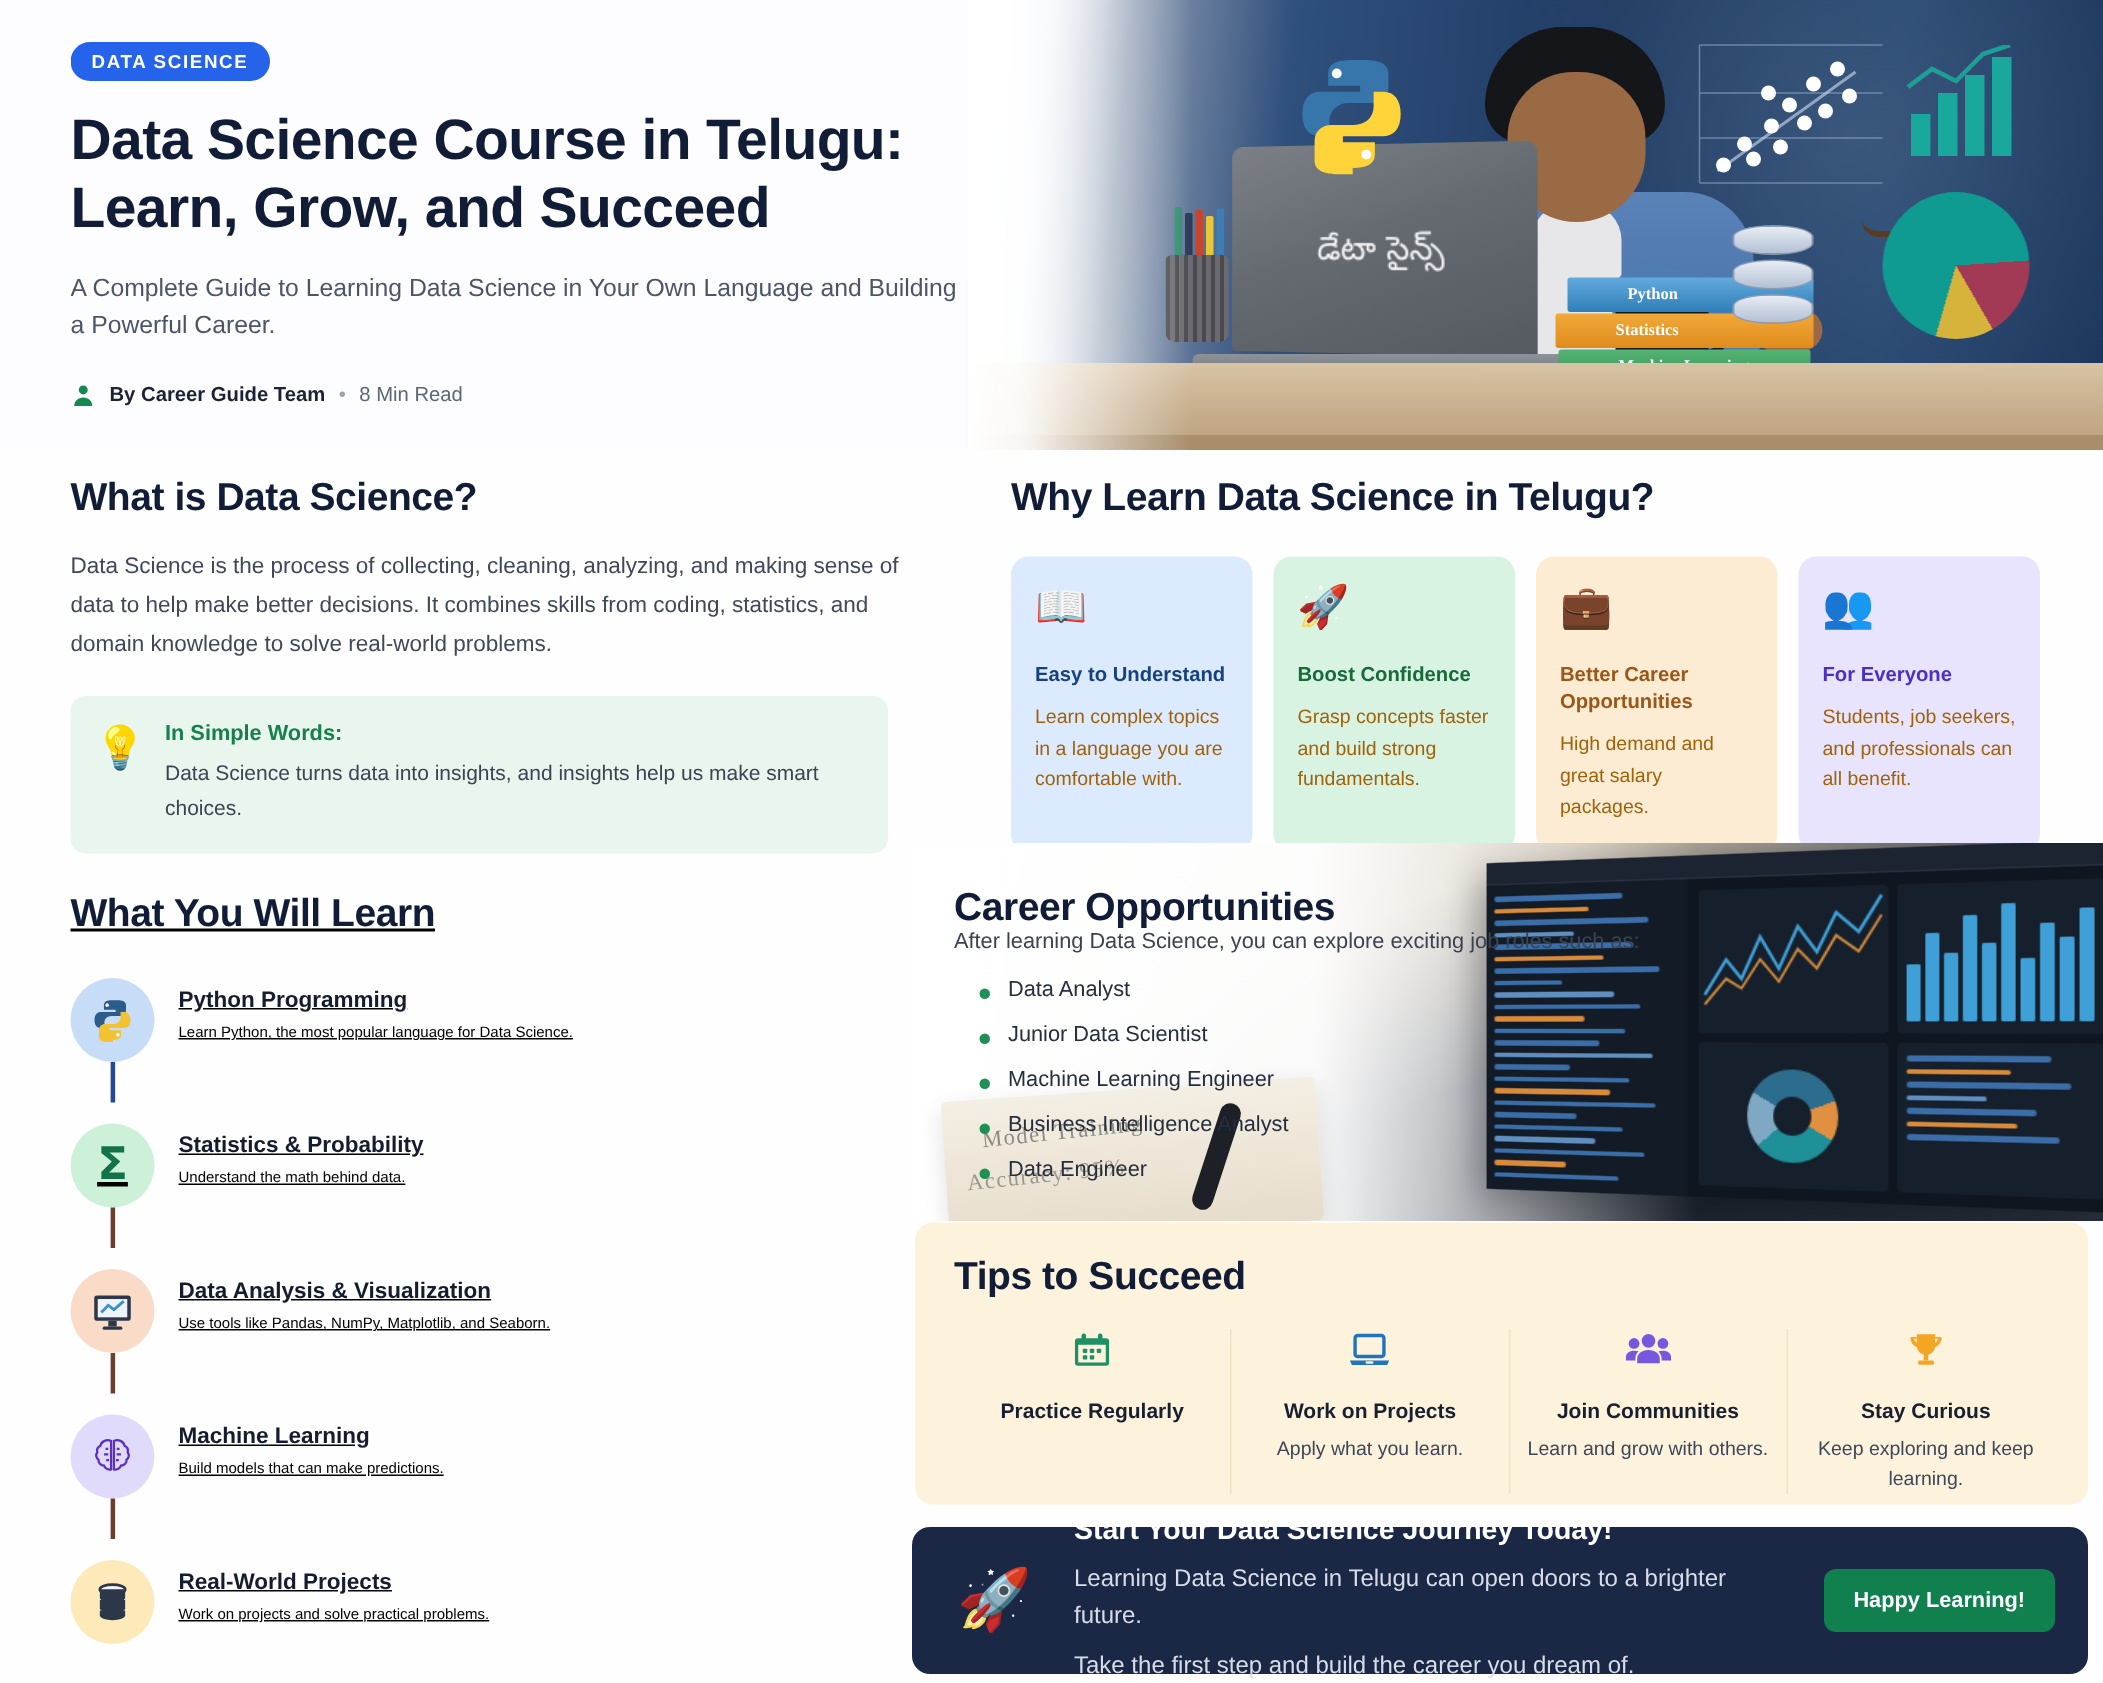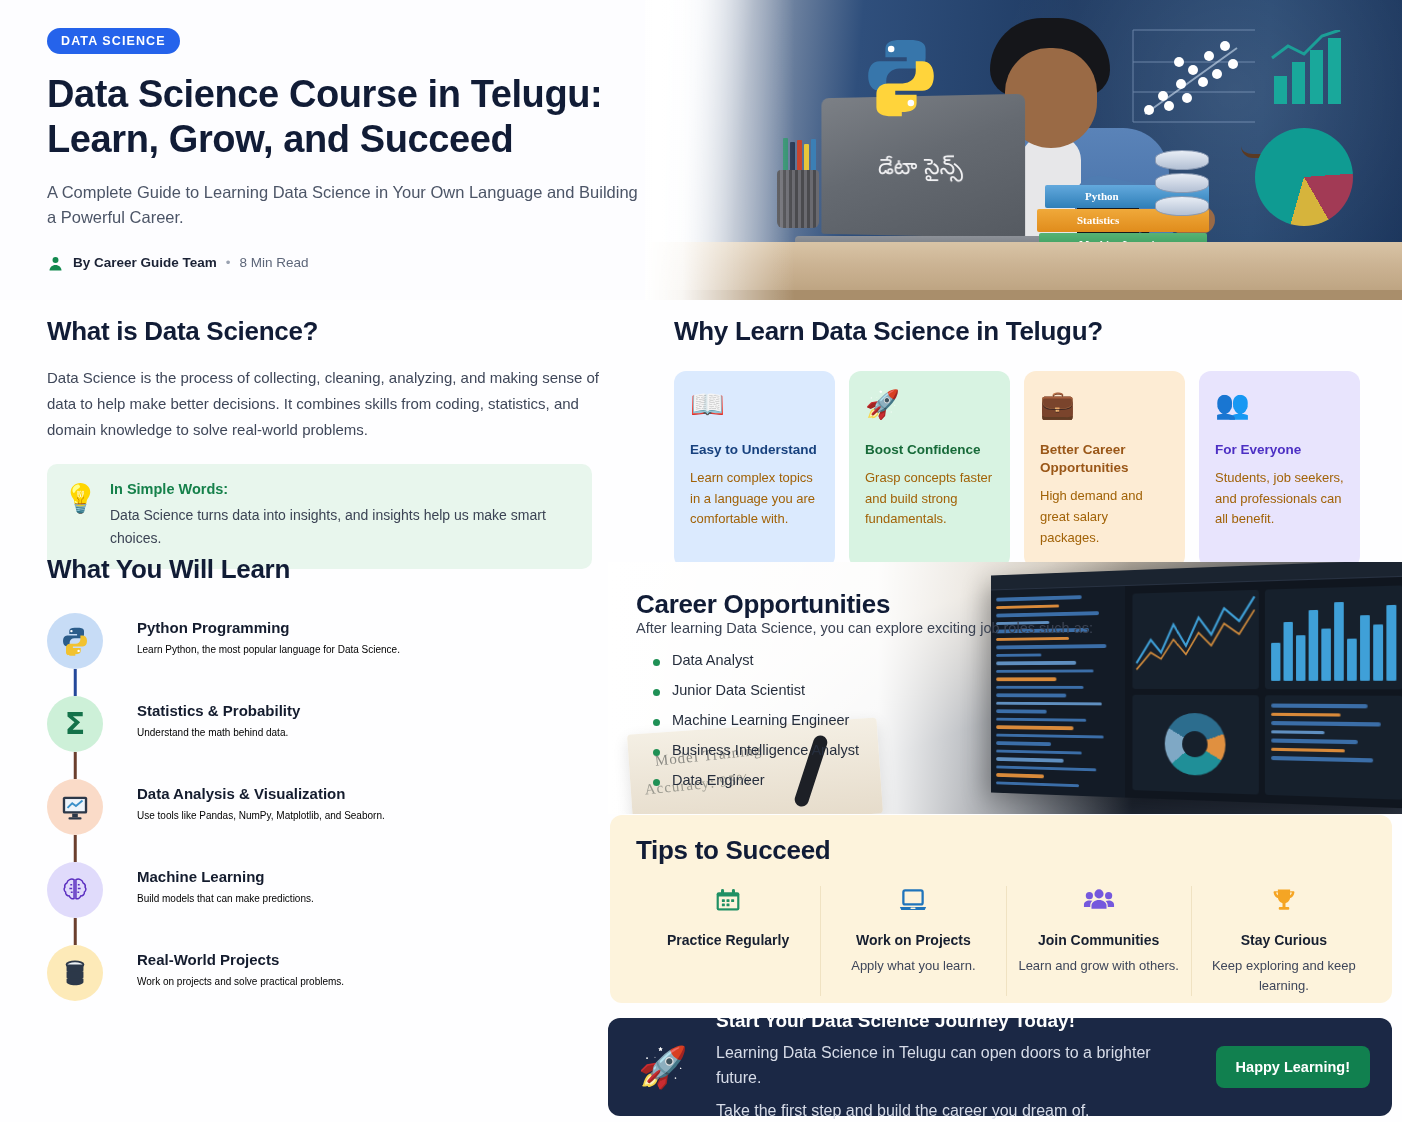--- a/index.html
+++ b/index.html
@@ -120,23 +120,23 @@
   .wcard{ width:161px; border-radius:12px; padding:20px 16px 20px 16px; min-height:170px;}
   .wcard .wico{ font-size:28px; line-height:1; height:34px;}
   .wcard h5{ margin-top:16px; font-size:13.5px; font-weight:bold; line-height:1.35;}
   .wcard p{ margin-top:9px; font-size:13px; line-height:1.58; color:#a16207;}
   .wc-blue{ background:#dbeafe; } .wc-blue h5{ color:#17417e;}
   .wc-green{ background:#d8f3e2; } .wc-green h5{ color:#176a39;}
   .wc-amber{ background:#fdecd4; } .wc-amber h5{ color:#9a5718;}
   .wc-purple{ background:#e8e4fd; } .wc-purple h5{ color:#4c2fc4;}
 
   
-  .learn{ position:absolute; left:47px; top:554px; width:560px;}
+  .learn{ position:absolute; left:47px; top:593px; width:560px;text-decoration:underline;}
   .tl{ margin-top:28px; position:relative;}
-  .tl-row{ position:relative; display:flex; gap:34px; align-items:flex-start; height:83px;}
+  .tl-row{ position:relative; display:flex; gap:16px; align-items:flex-start; height:83px;margin-top:14px;}
   .tl-ic{ position:relative; flex:0 0 56px; width:56px; height:56px; border-radius:50%;
     display:flex; align-items:center; justify-content:center; font-size:25px; z-index:2;}
   .tl-ic::after{ content:""; position:absolute; left:50%; top:56px; width:2.5px; height:27px;
     transform:translateX(-50%); background:#6b3f2e;}
   .tl-row:last-child .tl-ic::after{ display:none;}
   .tl-row.r1 .tl-ic::after{ background:#24489a;}
   .tl-txt{ padding-top:6px;}
   .tl-txt h5{ font-size:15px; font-weight:bold; color:#141c2e;}
   .tl-txt p{ margin-top:6px; font-size:10px; color:#000000; line-height:1.5;}
   .ic-blue{ background:#c7dcf6;} .ic-green{ background:#cdf0d8;}

